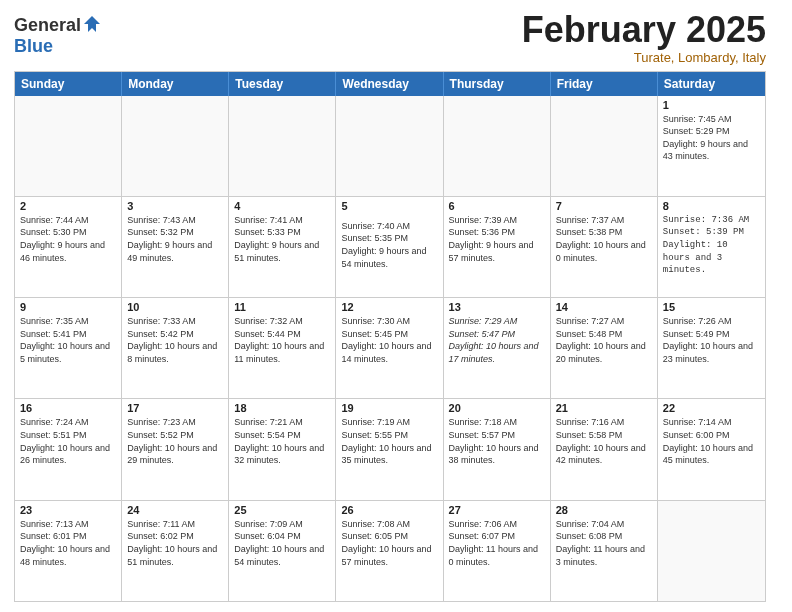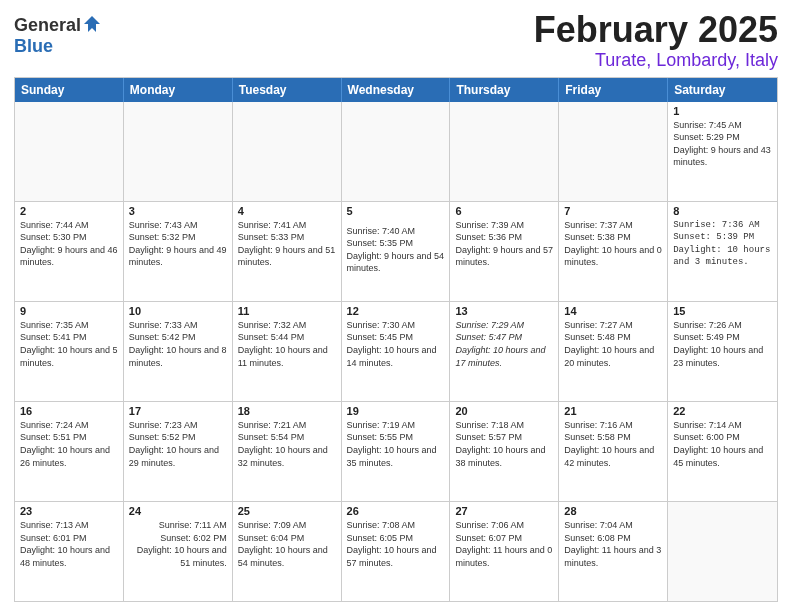--- a/index.html
+++ b/index.html
@@ -7,21 +7,21 @@
       font-family: Arial, sans-serif;
       background: #fff;
       width: 792px;
       height: 612px;
       overflow: hidden;
     }
     .page {
       width: 792px;
       height: 612px;
       background: #fff;
-      padding: 10px 14px 10px 14px;
+      padding: 10px 26px 10px 14px;
       display: flex;
       flex-direction: column;
     }
     .top-section {
       display: flex;
       justify-content: space-between;
       align-items: flex-start;
       margin-bottom: 6px;
     }
     .logo {
@@ -34,22 +34,22 @@
     .title-section {
       text-align: right;
     }
     .month-title {
       font-size: 36px;
       font-weight: bold;
       color: #222;
       line-height: 1.1;
     }
     .location {
-      font-size: 18px;
-      color: #6d28d9;
+      font-size: 13px;
+      color: #a16207;
     }
     .calendar {
       flex: 1;
       display: flex;
       flex-direction: column;
       border: 1px solid #ccc;
     }
     .cal-header {
       display: grid;
       grid-template-columns: repeat(7, 1fr);
@@ -281,21 +281,21 @@
         </div>
         <div class="cal-row">
           <div class="cal-cell">
             <div class="day-num">23</div>
             <div class="cell-info" style="white-space: pre-line;">Sunrise: 7:13 AM
 Sunset: 6:01 PM
 Daylight: 10 hours and 48 minutes.</div>
           </div>
           <div class="cal-cell">
             <div class="day-num">24</div>
-            <div class="cell-info" style="white-space: pre-line; text-align: right;">Sunrise: 7:11 AM
+            <div class="cell-info" style="white-space: pre-line;">Sunrise: 7:11 AM
 Sunset: 6:02 PM
 Daylight: 10 hours and 51 minutes.</div>
           </div>
           <div class="cal-cell">
             <div class="day-num">25</div>
             <div class="cell-info" style="white-space: pre-line;">Sunrise: 7:09 AM
 Sunset: 6:04 PM
 Daylight: 10 hours and 54 minutes.</div>
           </div>
           <div class="cal-cell">

